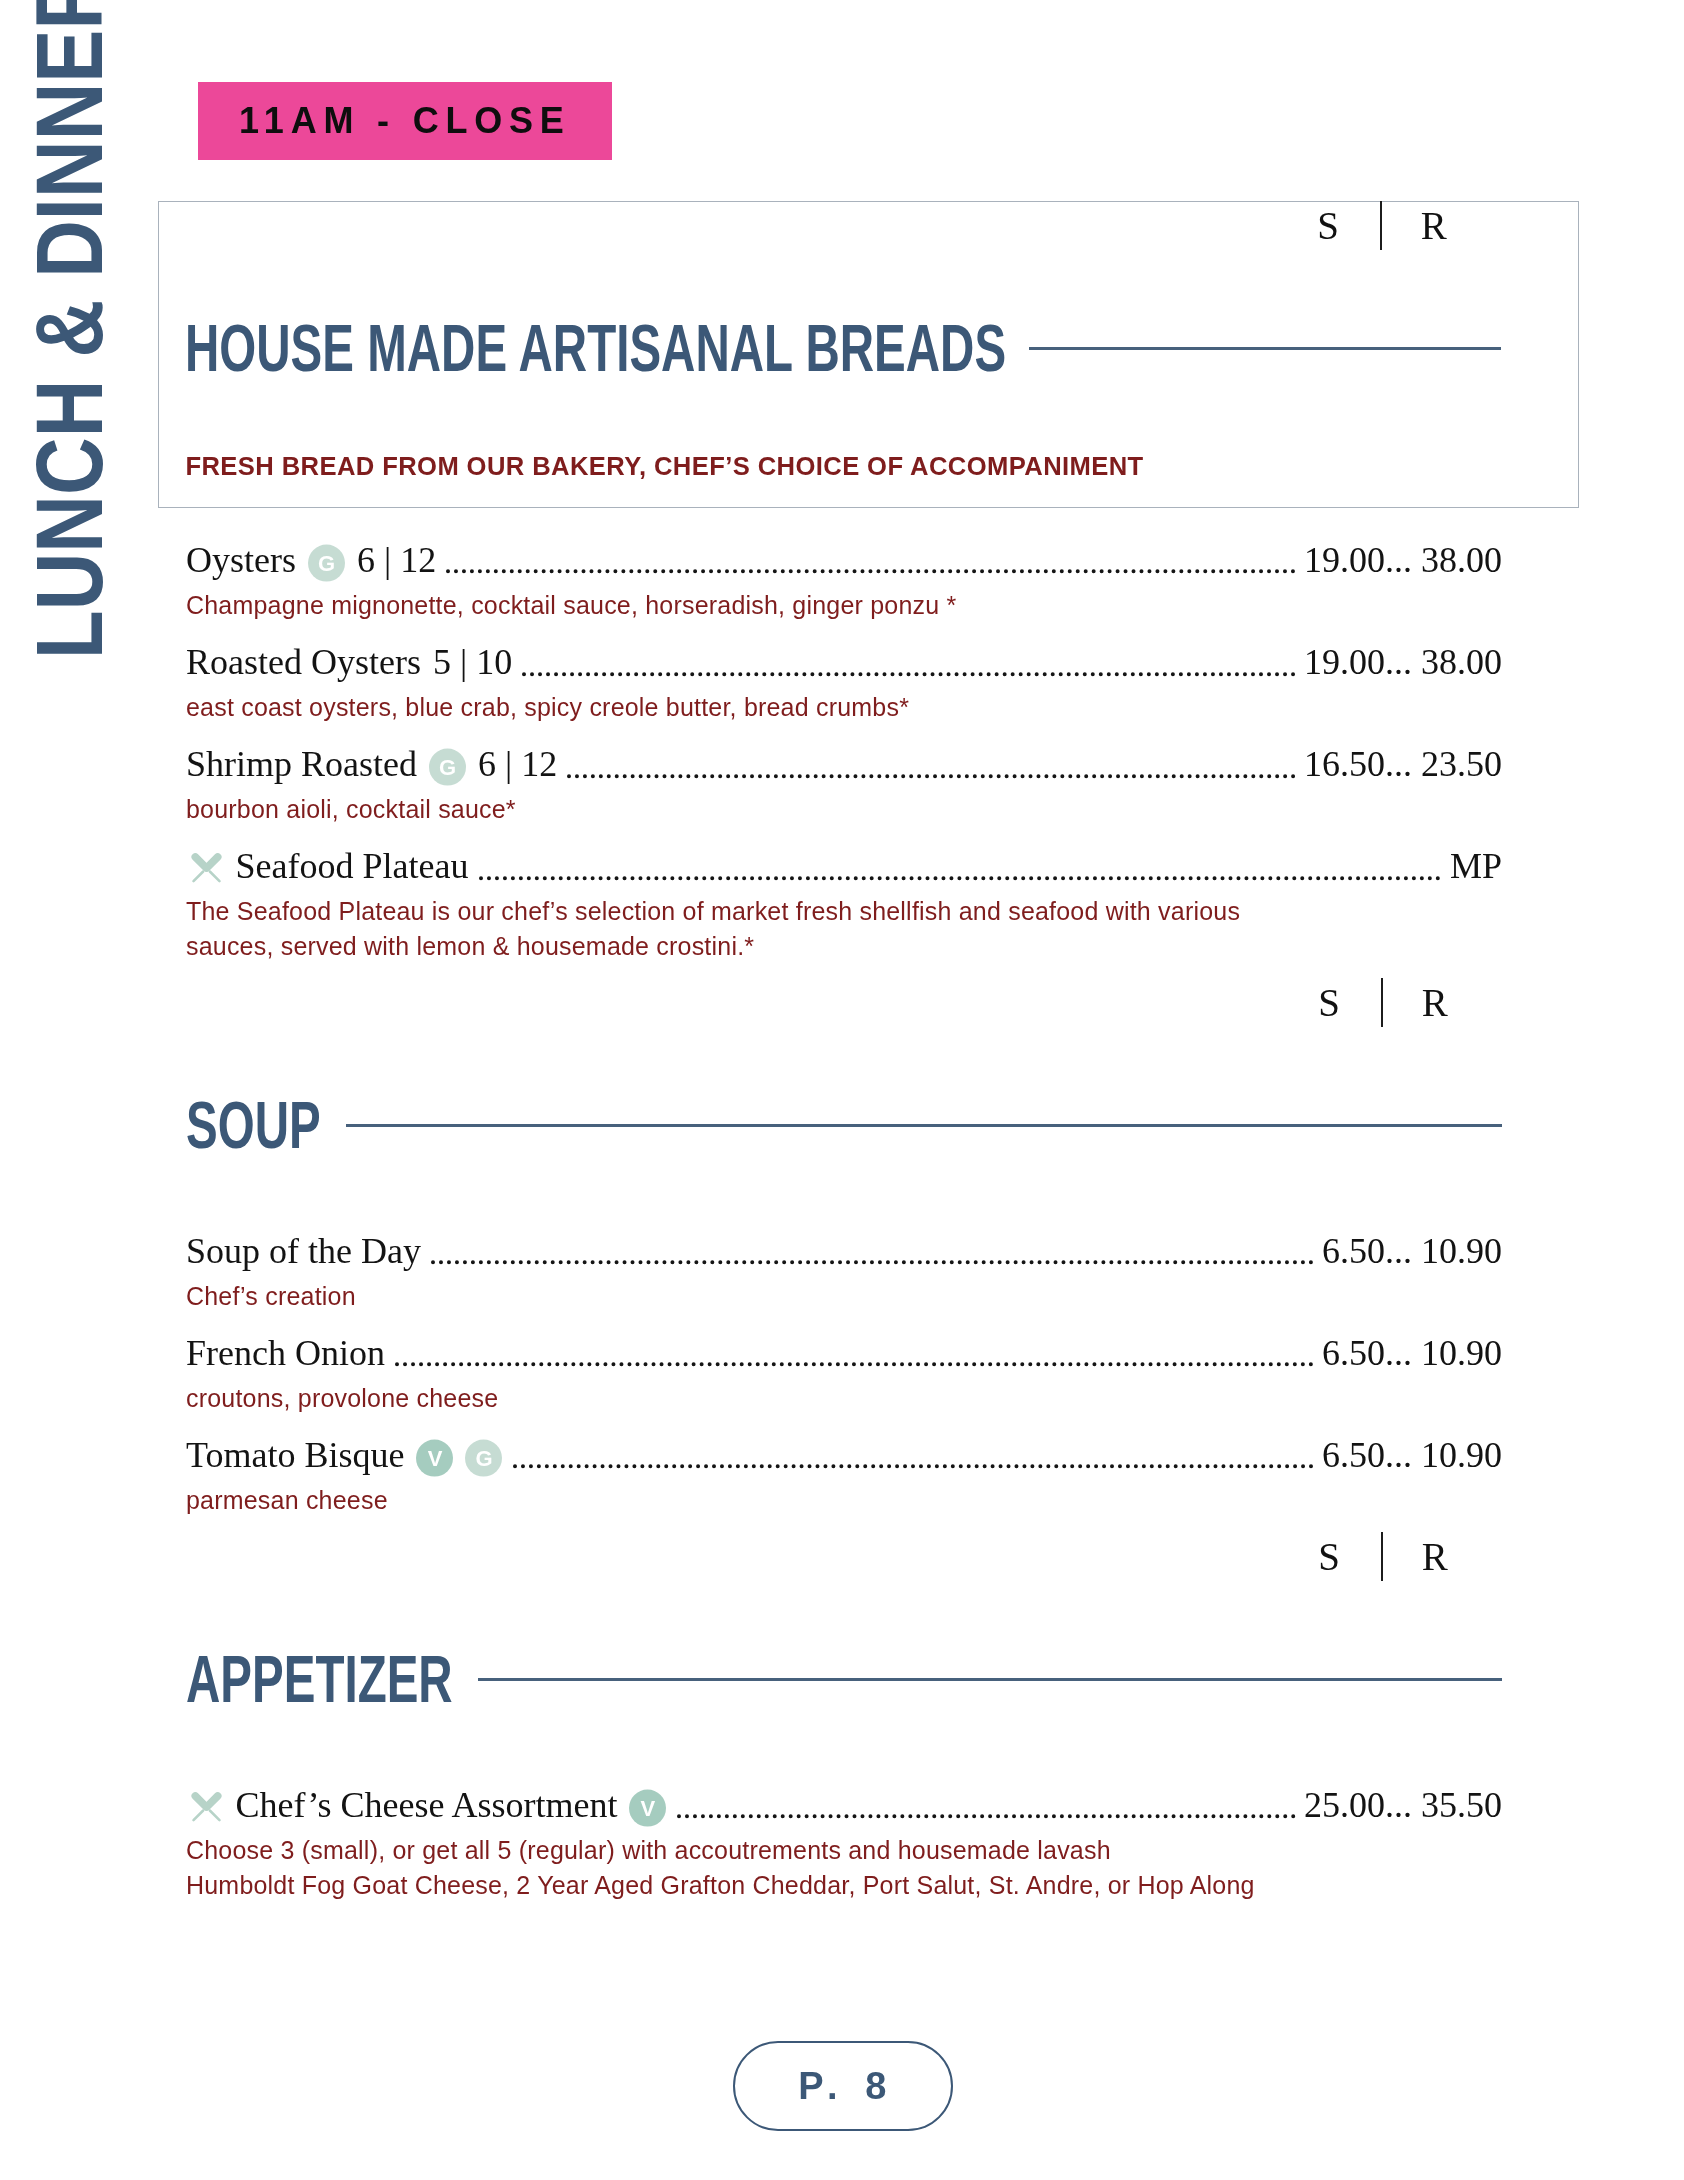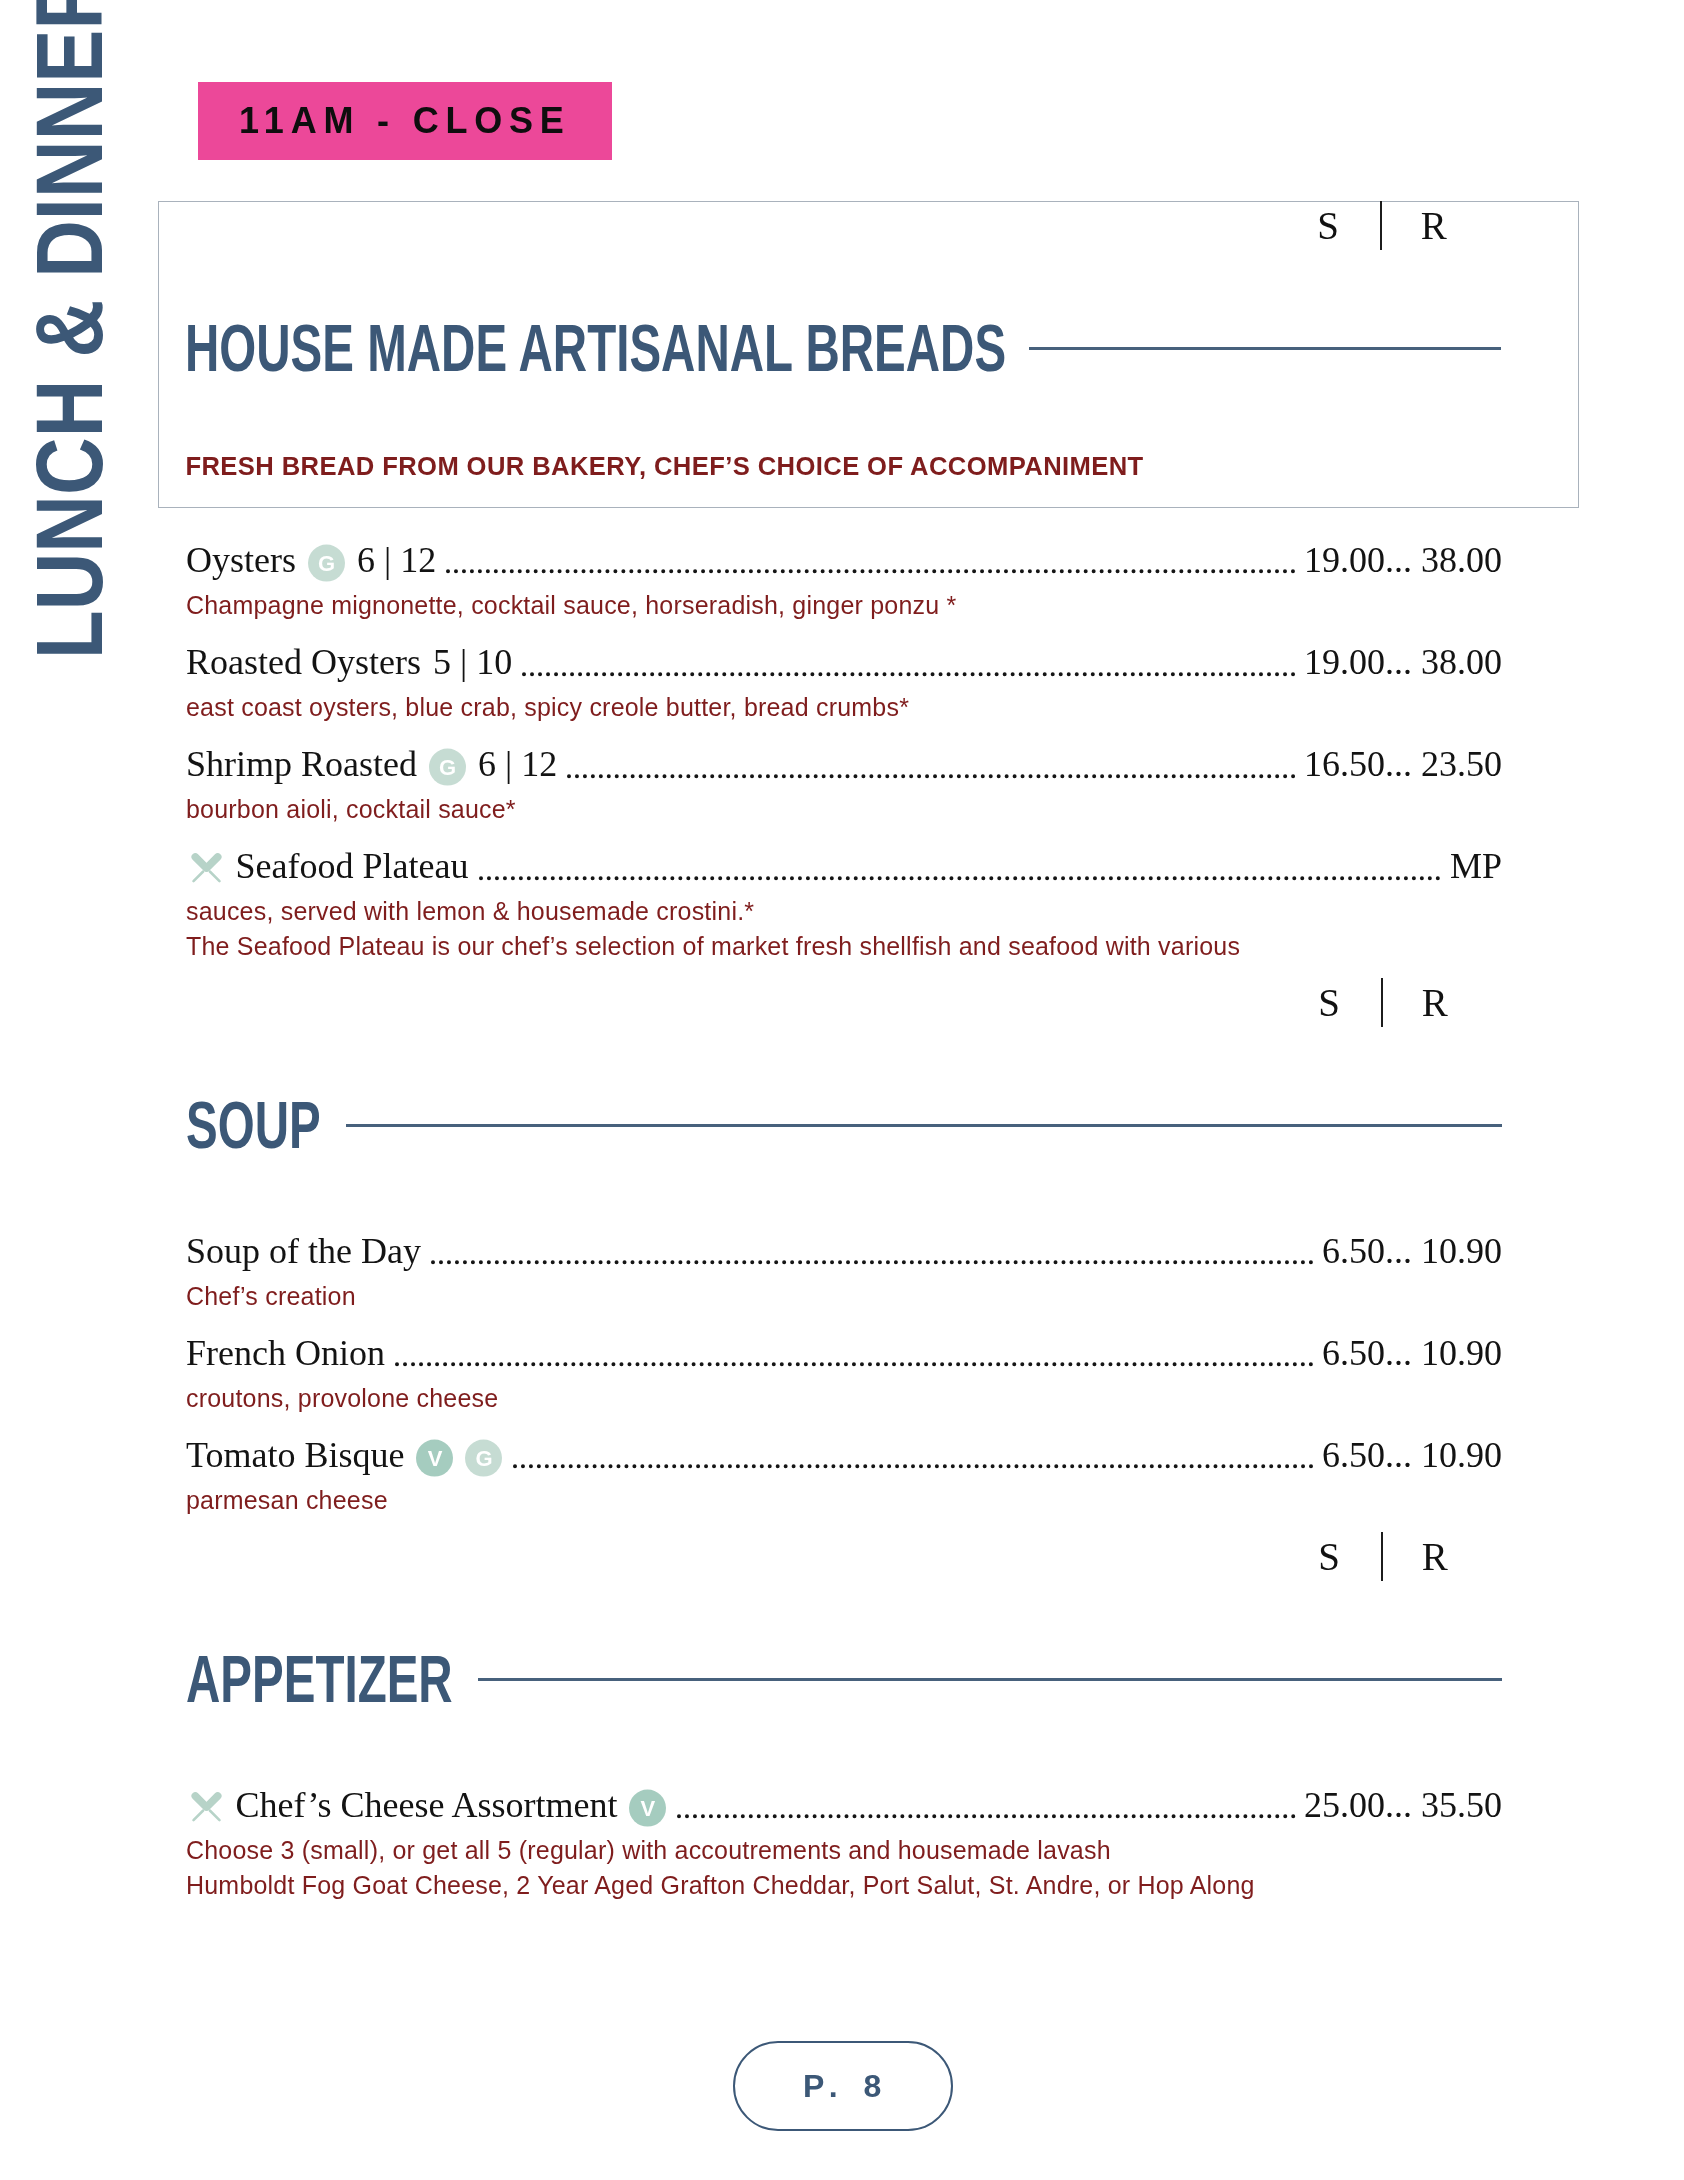--- a/index.html
+++ b/index.html
@@ -83,21 +83,21 @@
     font-size:25px; color:#7f1d1d; line-height:1.28;
     margin-top:2.6px; letter-spacing:0.2px; white-space:nowrap;
   }
   .item-row + .item-desc { margin-top:7.7px; }
 
   .footer-pill {
     position:absolute; top:2041px; left:50%; transform:translateX(-50%);
     min-width:220px; height:90px; box-sizing:border-box; padding:0 29px 0 37px;
     border:2.6px solid #3c5877; border-radius:48px;
     display:flex; align-items:center; justify-content:center;
-    color:#3c5877; font-weight:bold; font-size:32px; letter-spacing:8.5px; white-space:nowrap;
+    color:#3c5877; font-weight:bold; font-size:38px; letter-spacing:8.5px; white-space:nowrap;
   }
 </style>
 </head>
 <body>
 
 <div class="vertical-title">LUNCH &amp; DINNER</div>
 
 <div class="hours-badge">11AM - CLOSE</div>
 
 <main id="content">
@@ -155,22 +155,22 @@
                 <g transform="rotate(-45 24 24)">
                   <rect x="19.5" y="1" width="9" height="27" rx="4.5"></rect>
                   <rect x="22.5" y="28" width="3" height="19" rx="1.5"></rect>
                 </g>
               </g>
             </svg>
             <span class="item-name">Seafood Plateau</span>
             <span class="leader"></span>
             <span class="item-price">MP</span>
           </div>
+          <div class="item-desc">The Seafood Plateau is our chef’s selection of market fresh shellfish and seafood with various</div>
           <div class="item-desc">sauces, served with lemon &amp; housemade crostini.*</div>
-          <div class="item-desc">The Seafood Plateau is our chef’s selection of market fresh shellfish and seafood with various</div>
         </div>
       </div>
     </section>
     <section class="menu-section with-cols">
       <div class="sec-header">
         <div class="cols">
           <span class="col">S</span>
           <span class="col-divider"></span>
           <span class="col">R</span>
         </div>

